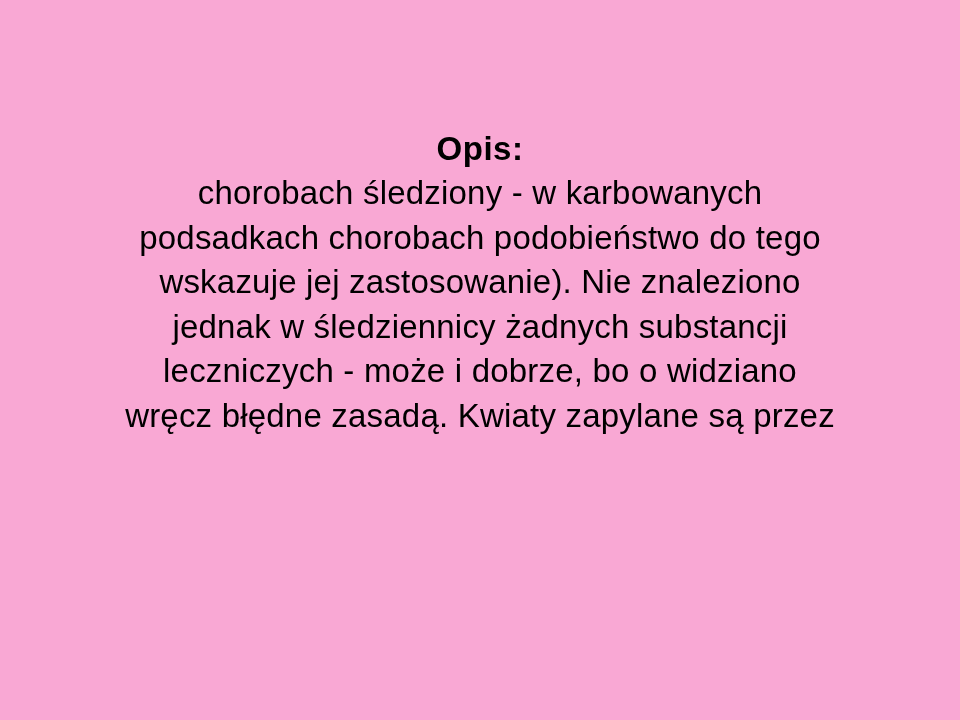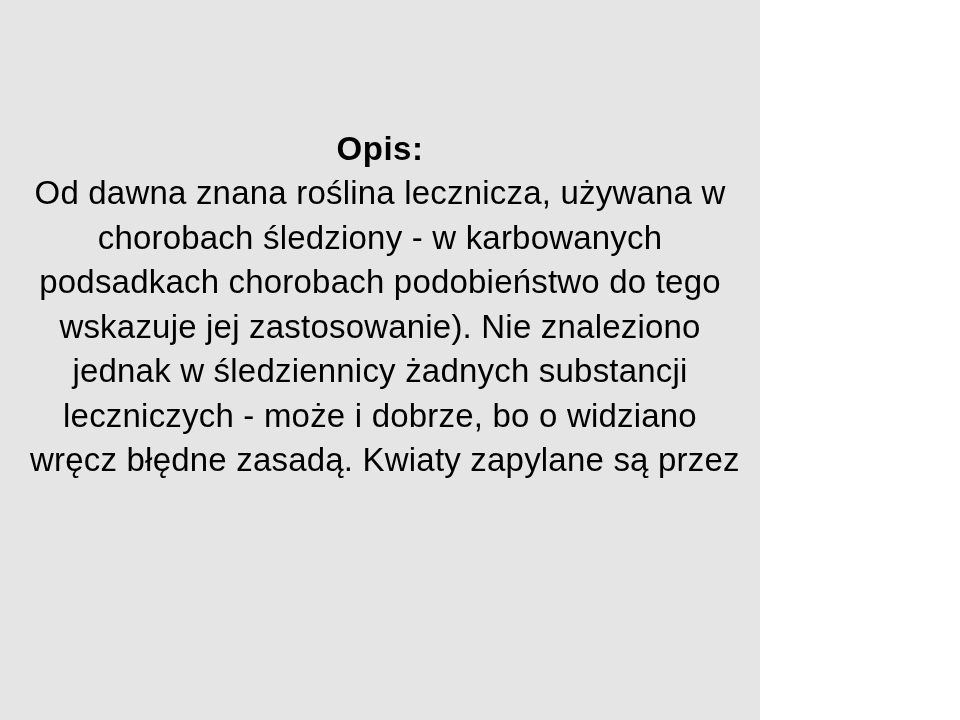--- a/index.html
+++ b/index.html
@@ -1,23 +1,23 @@
 <!DOCTYPE html>
 <html><head>
 <meta charset="utf-8">
 <style>
   html, body {
     margin: 0;
     padding: 0;
   }
   .slide {
     position: relative;
-    width: 760px;
+    width: 960px;
     height: 720px;
-    background: #e5e5e5;
+    background: #f9a8d4;
     overflow: hidden;
     font-family: "Liberation Sans", sans-serif;
     color: #000000;
   }
   .text-block {
     position: absolute;
     top: 126px;
     left: 30px;
     right: 30px;
     text-align: center;
@@ -35,21 +35,20 @@
     white-space: nowrap;
     letter-spacing: 0.2px;
   }
 </style>
 </head>
 <body>
 
 <div class="slide">
   <div class="text-block">
     <div class="slide-title">Opis:</div>
-    <div class="body-line">Od dawna znana roślina lecznicza, używana w</div>
     <div class="body-line">chorobach śledziony - w karbowanych</div>
     <div class="body-line">podsadkach chorobach podobieństwo do tego</div>
     <div class="body-line">wskazuje jej zastosowanie). Nie znaleziono</div>
     <div class="body-line">jednak w śledziennicy żadnych substancji</div>
     <div class="body-line">leczniczych - może i dobrze, bo o widziano</div>
     <div class="body-line">wręcz błędne zasadą. Kwiaty zapylane są przez</div>
   </div>
 </div>
 
 </body></html>

